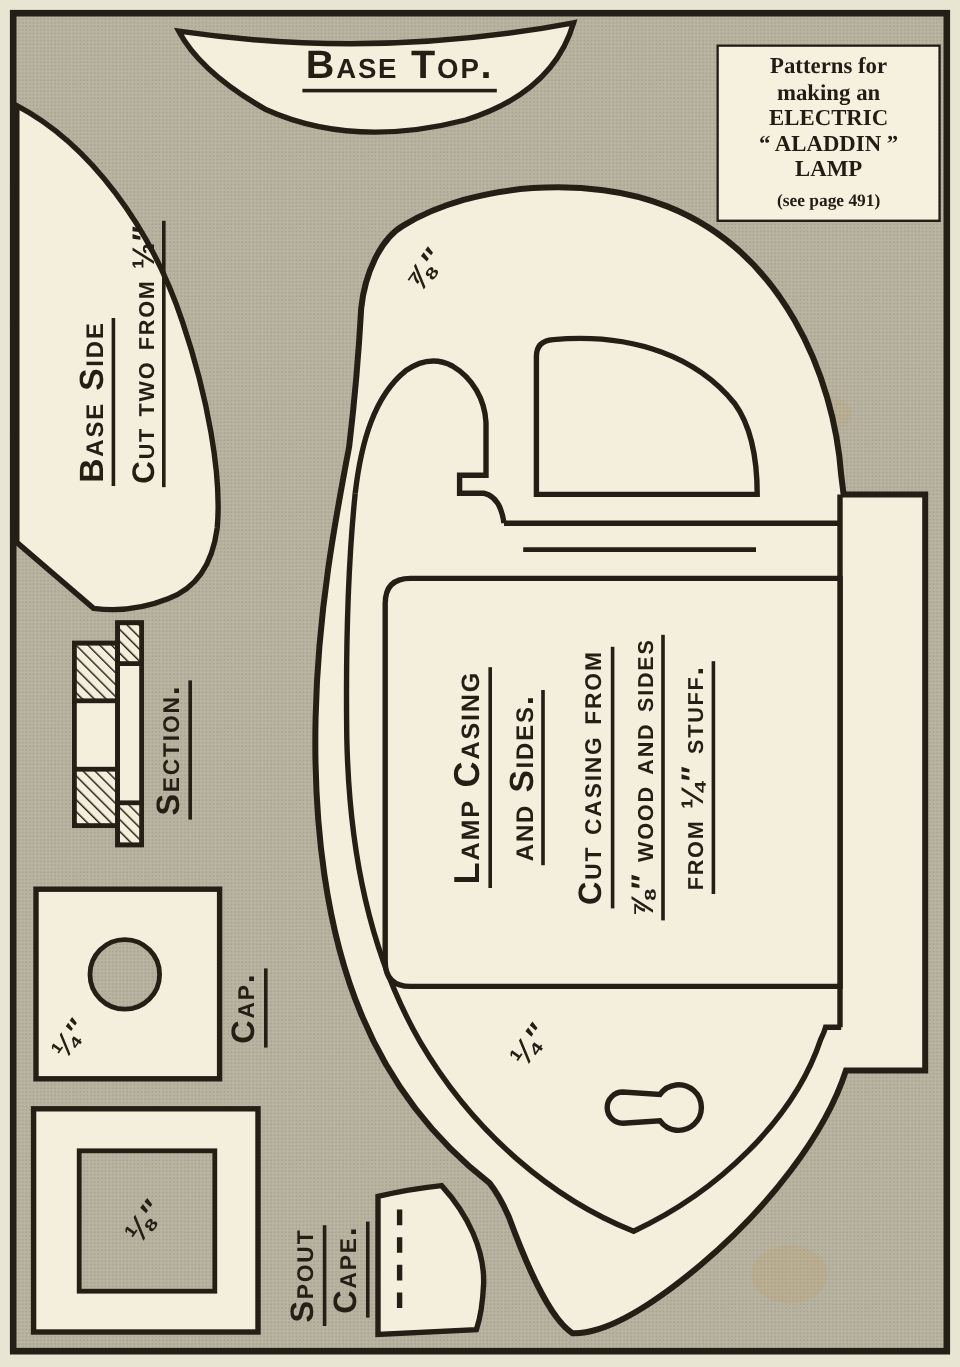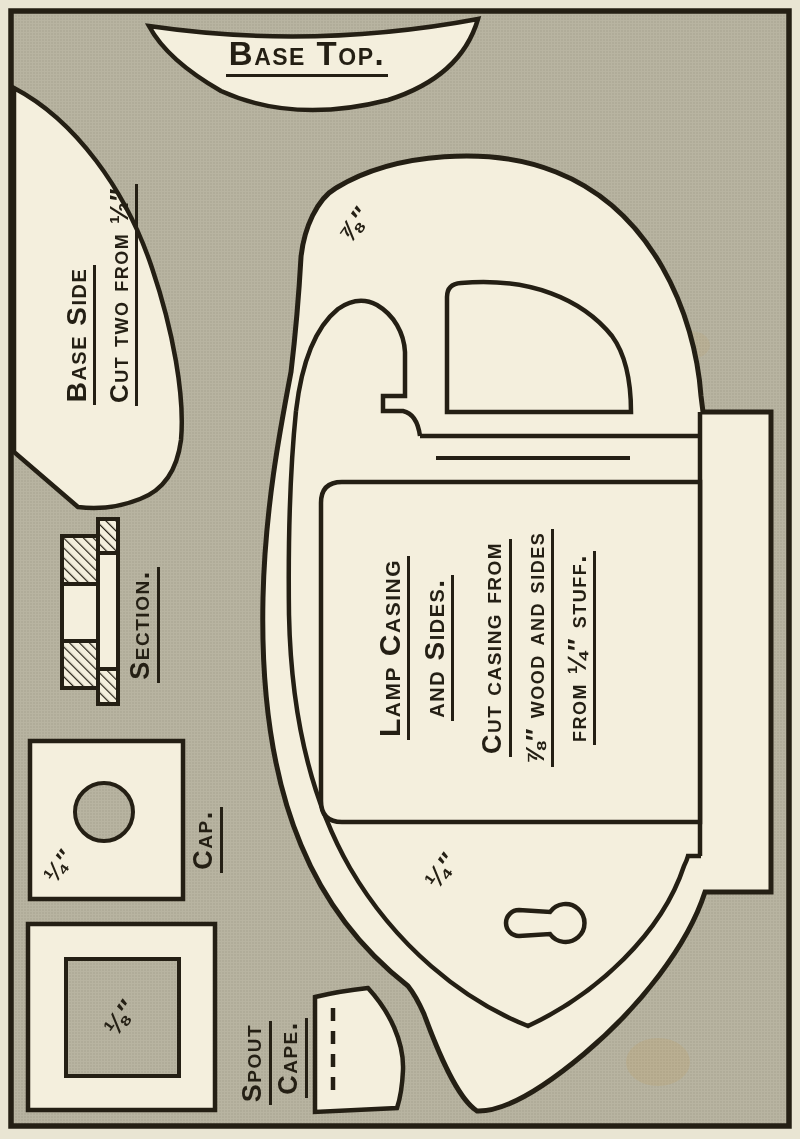--- a/index.html
+++ b/index.html
@@ -123,25 +123,33 @@
     <line x1="436" y1="458" x2="630" y2="458" stroke="#241f14" stroke-width="4"></line>
     <line x1="700" y1="412" x2="700" y2="856" stroke="#241f14" stroke-width="4.5"></line>
 
     <path d="M447,412 L447,297 Q447,284 461,283 C530,277 582,299 612,336 Q631,362 631,412 Z" fill="#f4efdd" stroke="#241f14" stroke-width="4.5"></path>
 
     <path d="M342,482 L700,482 L700,822 L342,822 Q321,822 321,801 L321,503 Q321,482 342,482 Z" fill="#f4efdd" stroke="#241f14" stroke-width="4.5"></path>
 
     <path d="M519,910 A13,13 0 0 0 506,923 A13,13 0 0 0 519,936 L550,934 A19,19 0 1 0 550,912 Z" fill="#f4efdd" stroke="#241f14" stroke-width="4.5"></path>
   </svg>
 
-  <div class="hand fs34" style="left:172px;top:34px;width:270px;height:46px;text-align:right;">
+  <div class="hand fs34" style="left:198px;top:34px;width:270px;height:46px;text-align:right;">
     <span>Base Top.</span>
   </div>
 
 
+  <div class="infobox">
+    <div class="bl">Patterns for</div>
+    <div class="bl">making an</div>
+    <div class="bl">ELECTRIC</div>
+    <div class="bl">“ ALADDIN ”</div>
+    <div class="bl">LAMP</div>
+    <div class="note">(see page 491)</div>
+  </div>
 
   <div class="hand rot90 block" style="left:-75px;top:250px;width:350px;height:120px;">
     <span class="ln fs28" style="margin-right:50px;">Base Side</span>
     <span class="ln fs26" style="margin-left:30px;">Cut two from ½″</span>
   </div>
 
   <div class="hand rot90 fs27" style="left:62px;top:606px;width:162px;height:38px;">
     <span>Section.</span>
   </div>
 

